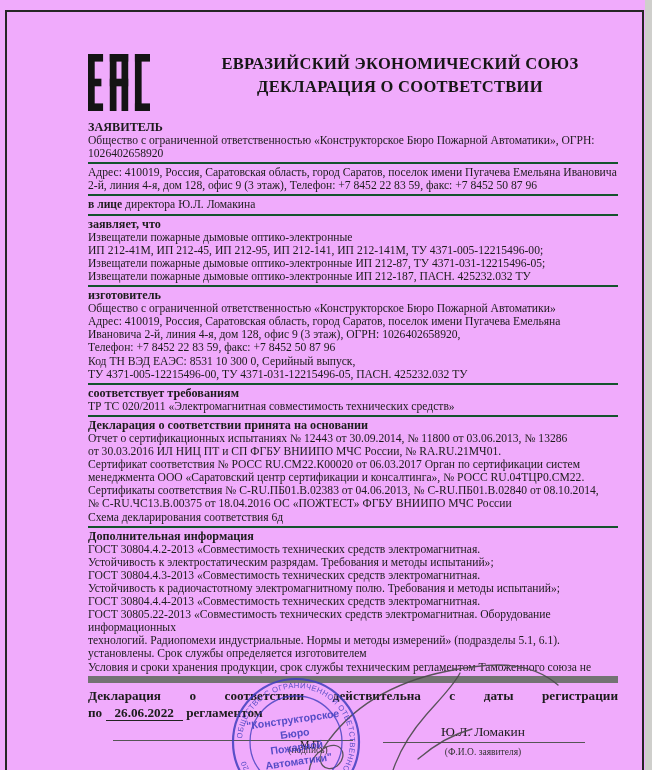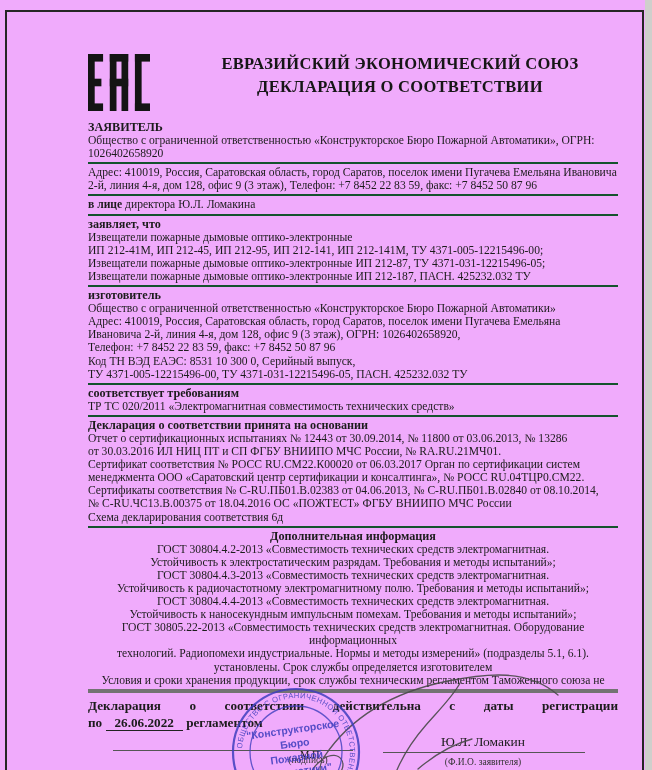--- a/index.html
+++ b/index.html
@@ -21,21 +21,21 @@
     font-weight:bold; font-size:16.5px; line-height:23px; letter-spacing:.3px; color:#161616;
   }
 
   .content {
     position:absolute; left:88px; top:121px; width:530px;
     font-size:11.6px; line-height:13.1px;
   }
   .sec { border-bottom:2px solid #14532d; padding-bottom:2px; margin-bottom:2px; }
   .h  { font-weight:bold; font-size:12.2px; }
   .inline-label { font-weight:bold; }
-  .thick { border-bottom:4px solid #737373;text-align:center; }
+  .thick { border-bottom:7px solid #737373; }
 
   .validity { margin-top:4px; font-weight:bold; font-size:13.2px; line-height:17px; }
   .validity .l1 { text-align:justify; text-align-last:justify; }
   .validity .date { border-bottom:1.6px solid #222; padding:0 9px; }
 
   .sig-row { position:relative; height:46px; margin-top:4px; }
   .sig-line-left  { position:absolute; left:25px;  top:15px; width:240px; border-bottom:1.3px solid #555; }
   .sig-line-right { position:absolute; left:295px; top:17px; width:202px; border-bottom:1.3px solid #555; }
   .sig-label-left  { position:absolute; left:155px; top:19px; width:130px; text-align:center; font-size:9.5px; color:#333; }
   .sig-label-right { position:absolute; left:330px; top:21px; width:130px; text-align:center; font-size:9.5px; color:#333; }
@@ -125,21 +125,20 @@
       <div>Схема декларирования соответствия 6д</div>
     </div>
 
     <div class="sec thick">
       <div class="h">Дополнительная информация</div>
       <div>ГОСТ 30804.4.2-2013 «Совместимость технических средств электромагнитная.</div>
       <div>Устойчивость к электростатическим разрядам. Требования и методы испытаний»;</div>
       <div>ГОСТ 30804.4.3-2013 «Совместимость технических средств электромагнитная.</div>
       <div>Устойчивость к радиочастотному электромагнитному полю. Требования и методы испытаний»;</div>
       <div>ГОСТ 30804.4.4-2013 «Совместимость технических средств электромагнитная.</div>
-      <div>Устойчивость к наносекундным импульсным помехам. Требования и методы испытаний»;</div>
       <div>ГОСТ 30805.22-2013 «Совместимость технических средств электромагнитная. Оборудование информационных</div>
       <div>технологий. Радиопомехи индустриальные. Нормы и методы измерений» (подразделы 5.1, 6.1).</div>
       <div>установлены. Срок службы определяется изготовителем</div>
       <div>Условия и сроки хранения продукции, срок службы техническим регламентом Таможенного союза не</div>
     </div>
 
     <div class="validity">
       <div class="l1">Декларация о соответствии действительна с даты регистрации</div>
       <div>
         <span>по</span>

